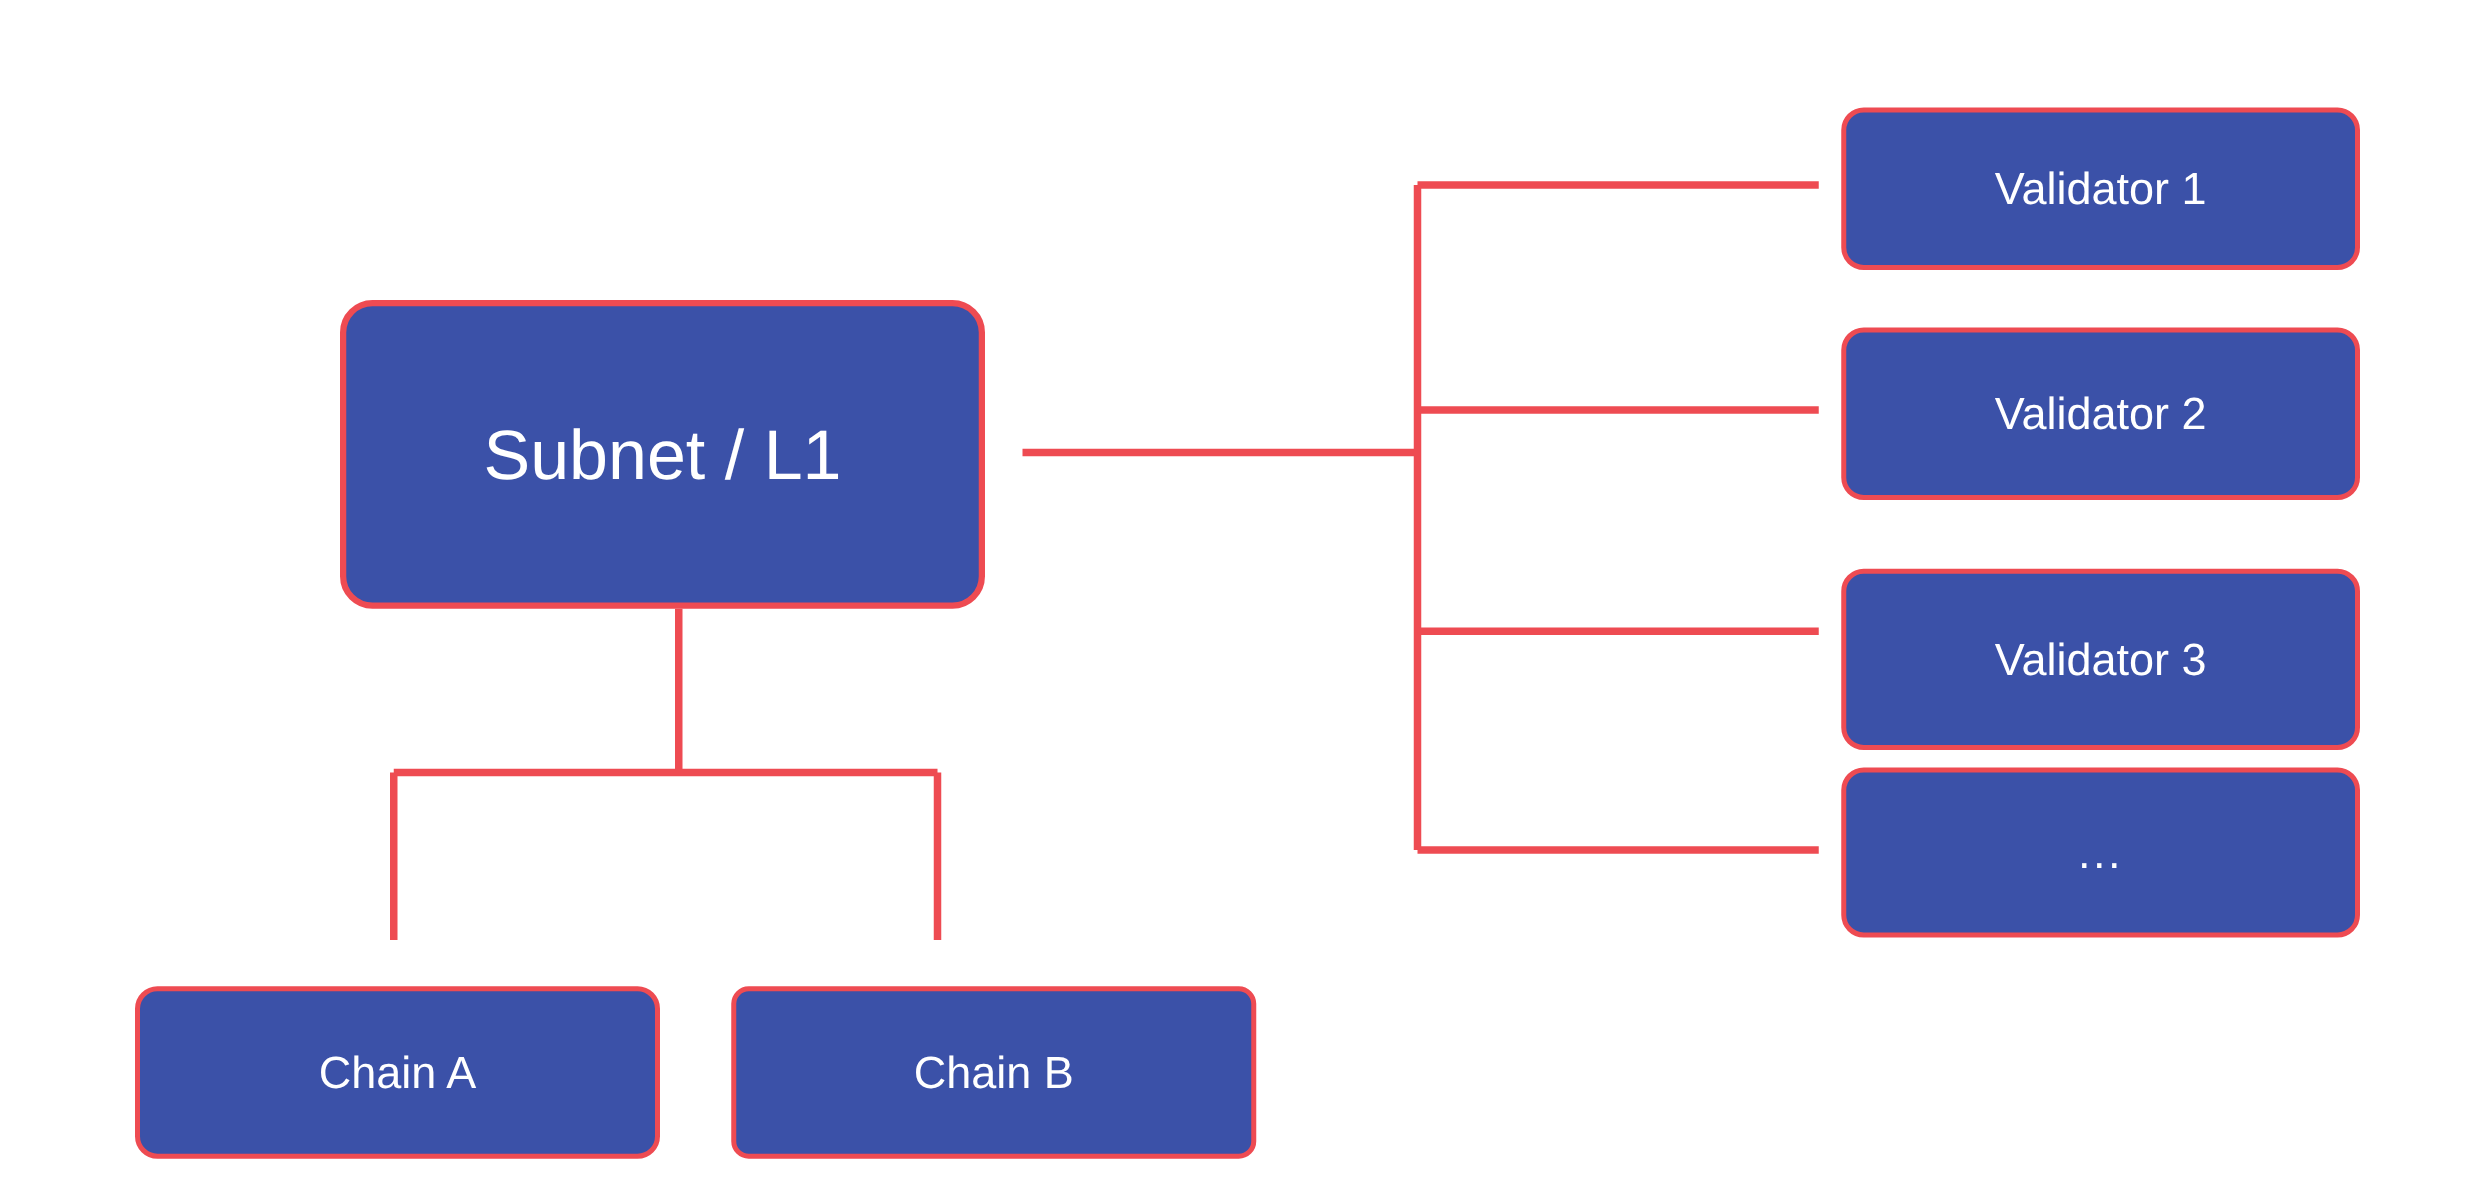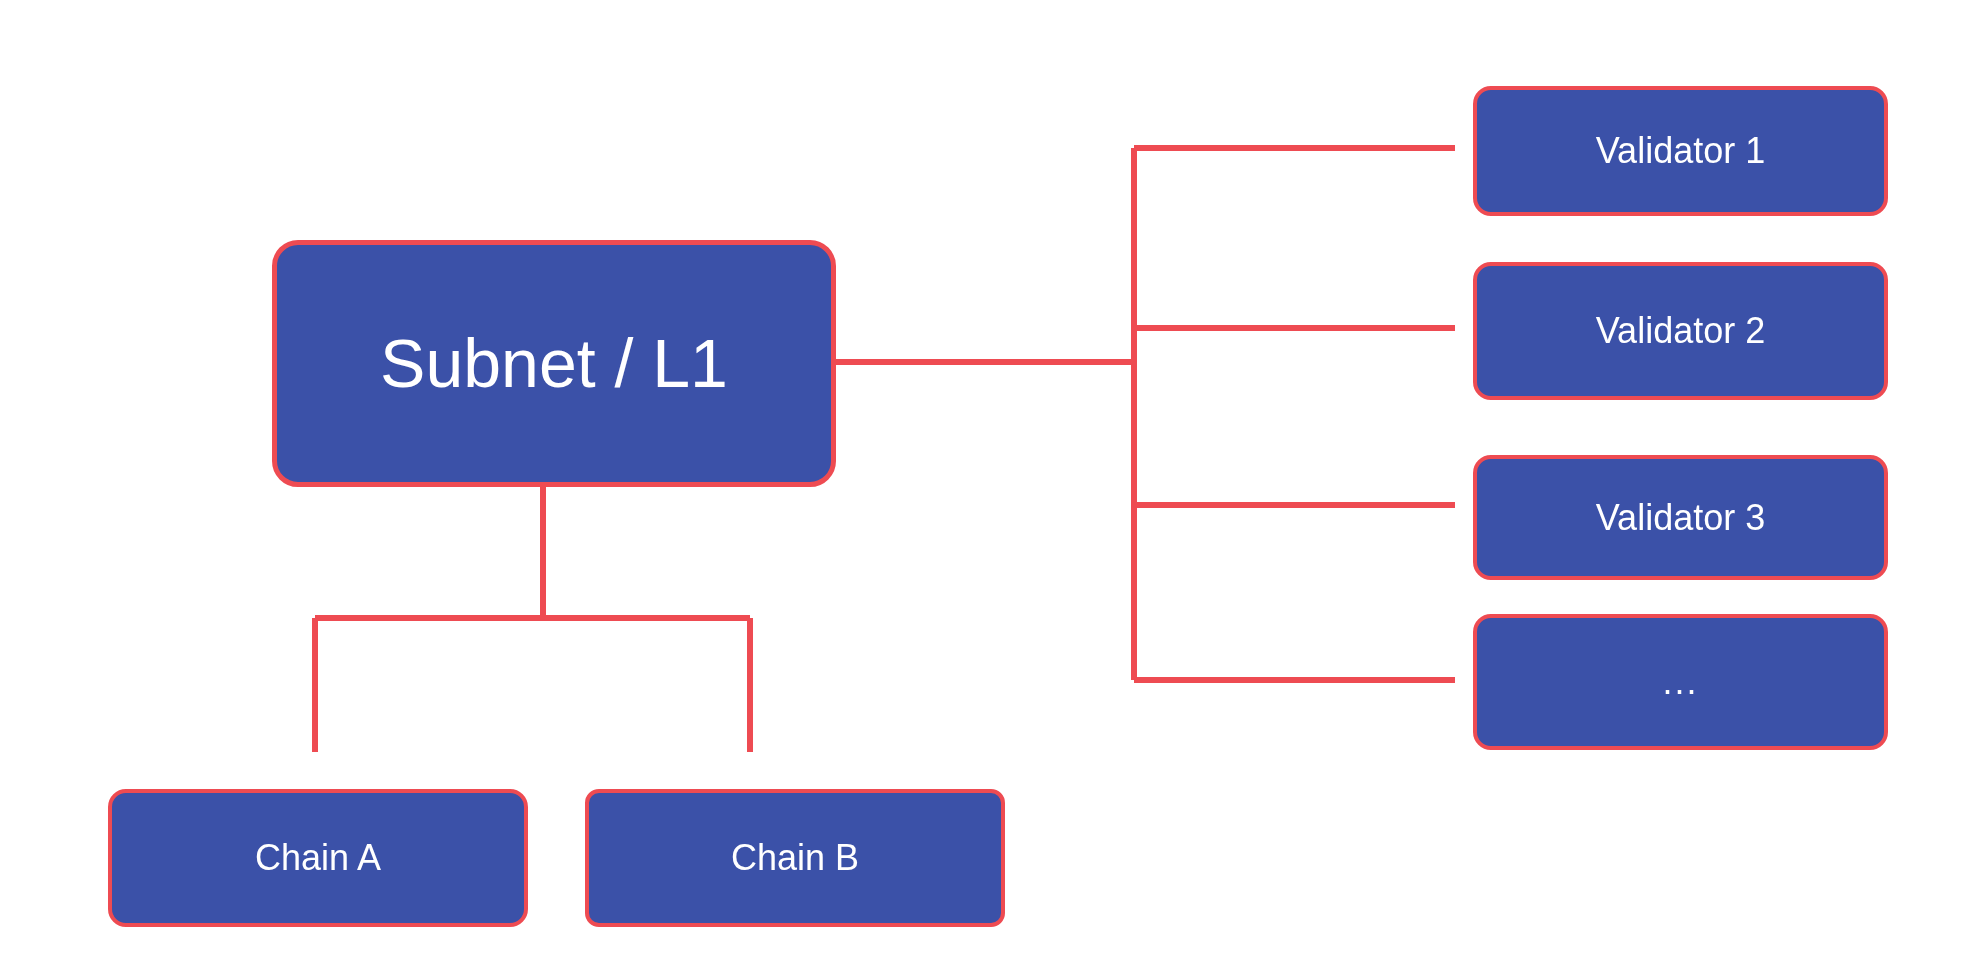--- a/index.html
+++ b/index.html
@@ -39,44 +39,44 @@
     text-align: center;
     line-height: 1.1;
     font-family: "Liberation Sans", sans-serif;
     font-weight: 400;
     white-space: nowrap;
     user-select: none;
   }
   .node-root {
     left: 272px;
     top: 240px;
-    width: 564px;
+    width: 516px;
     height: 247px;
-    font-size: 68px;
+    font-size: 56px;
     border-radius: 26px;
     border-width: 5px;
   }
   .node-chain {
     top: 752px;
     width: 420px;
     height: 138px;
     font-size: 36px;
     margin-top: 37px;
   }
   .node-chain-a { left: 108px; }
   .node-chain-b { left: 585px; border-radius: 14px; }
   .node-val {
     left: 1455px;
     width: 415px;
     font-size: 36px;
     margin-left: 18px;
   }
   .node-val-1 { top: 86px;  height: 130px; }
   .node-val-2 { top: 262px; height: 138px; text-align: right; }
-  .node-val-3 { top: 455px; height: 125px; }
+  .node-val-3 { top: 455px; height: 145px; }
   .node-val-4 { top: 614px; height: 136px; }
   .node-ellipsis { font-size: 36px; letter-spacing: 2px; }
 </style>
 </head>
 <body>
 
 <div id="canvas">
 
   <svg class="edges" viewBox="0 0 1972 960" width="1972" height="960" xmlns="http://www.w3.org/2000/svg">
     <g fill="none" stroke="#ee4b52" stroke-width="6" stroke-linecap="butt">

